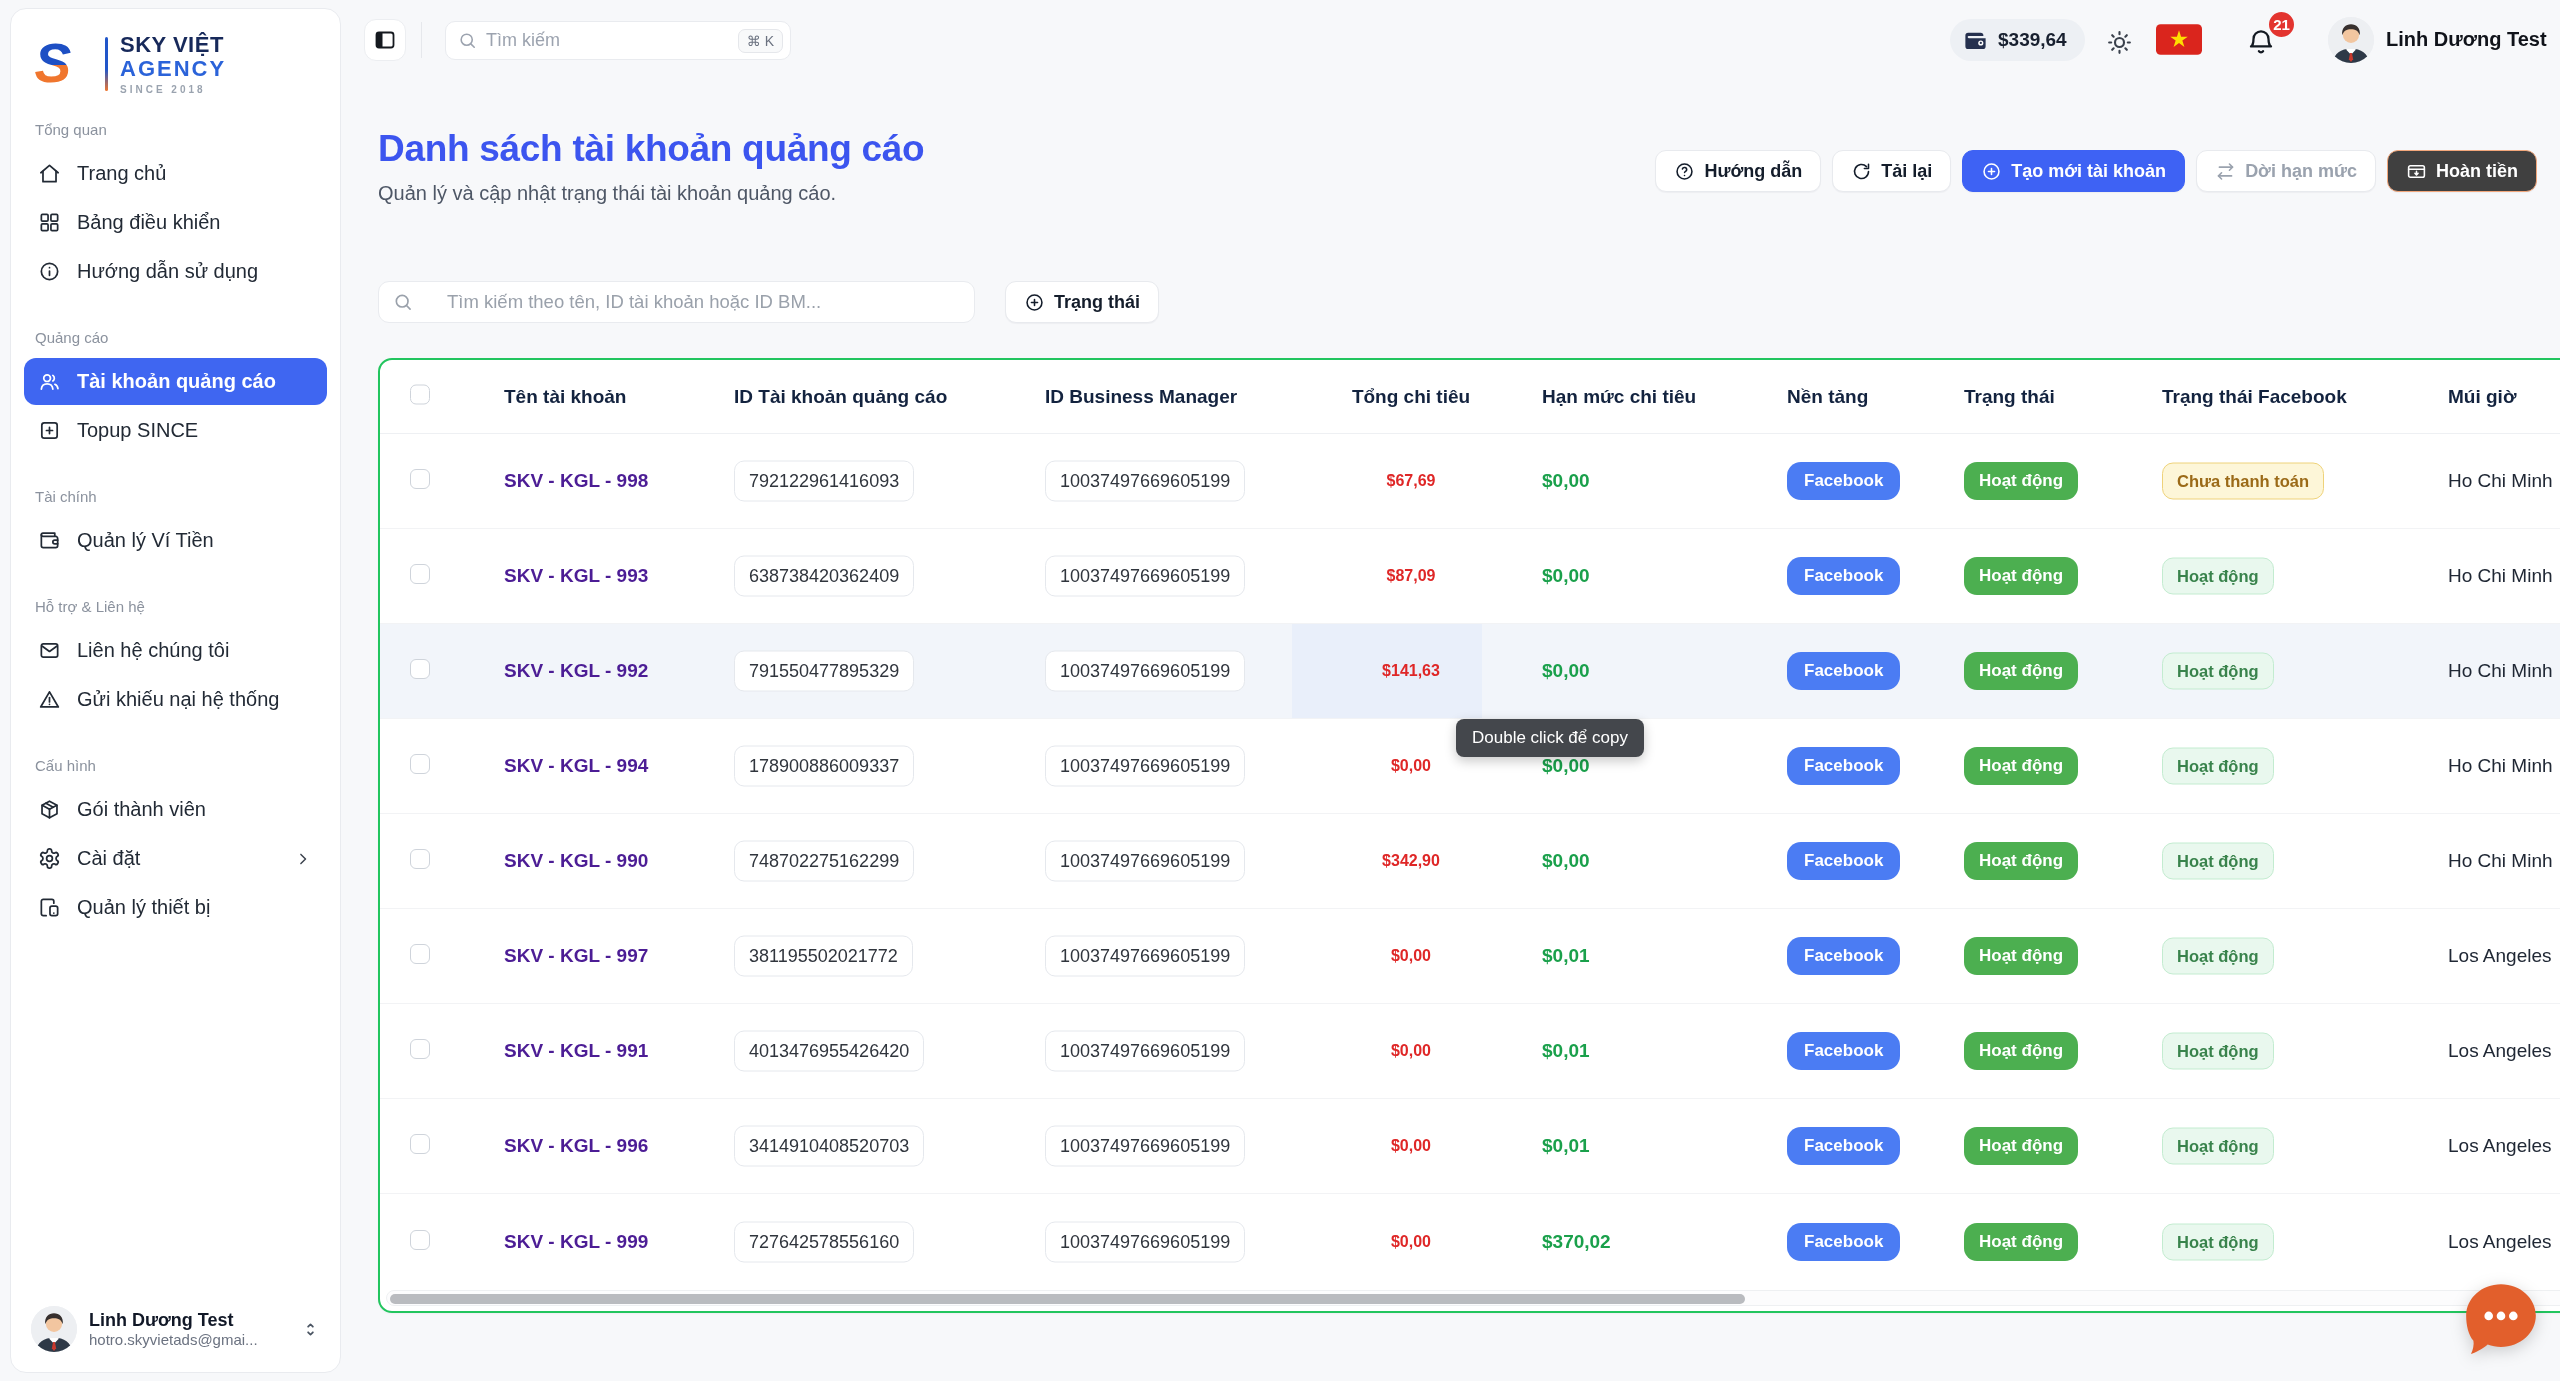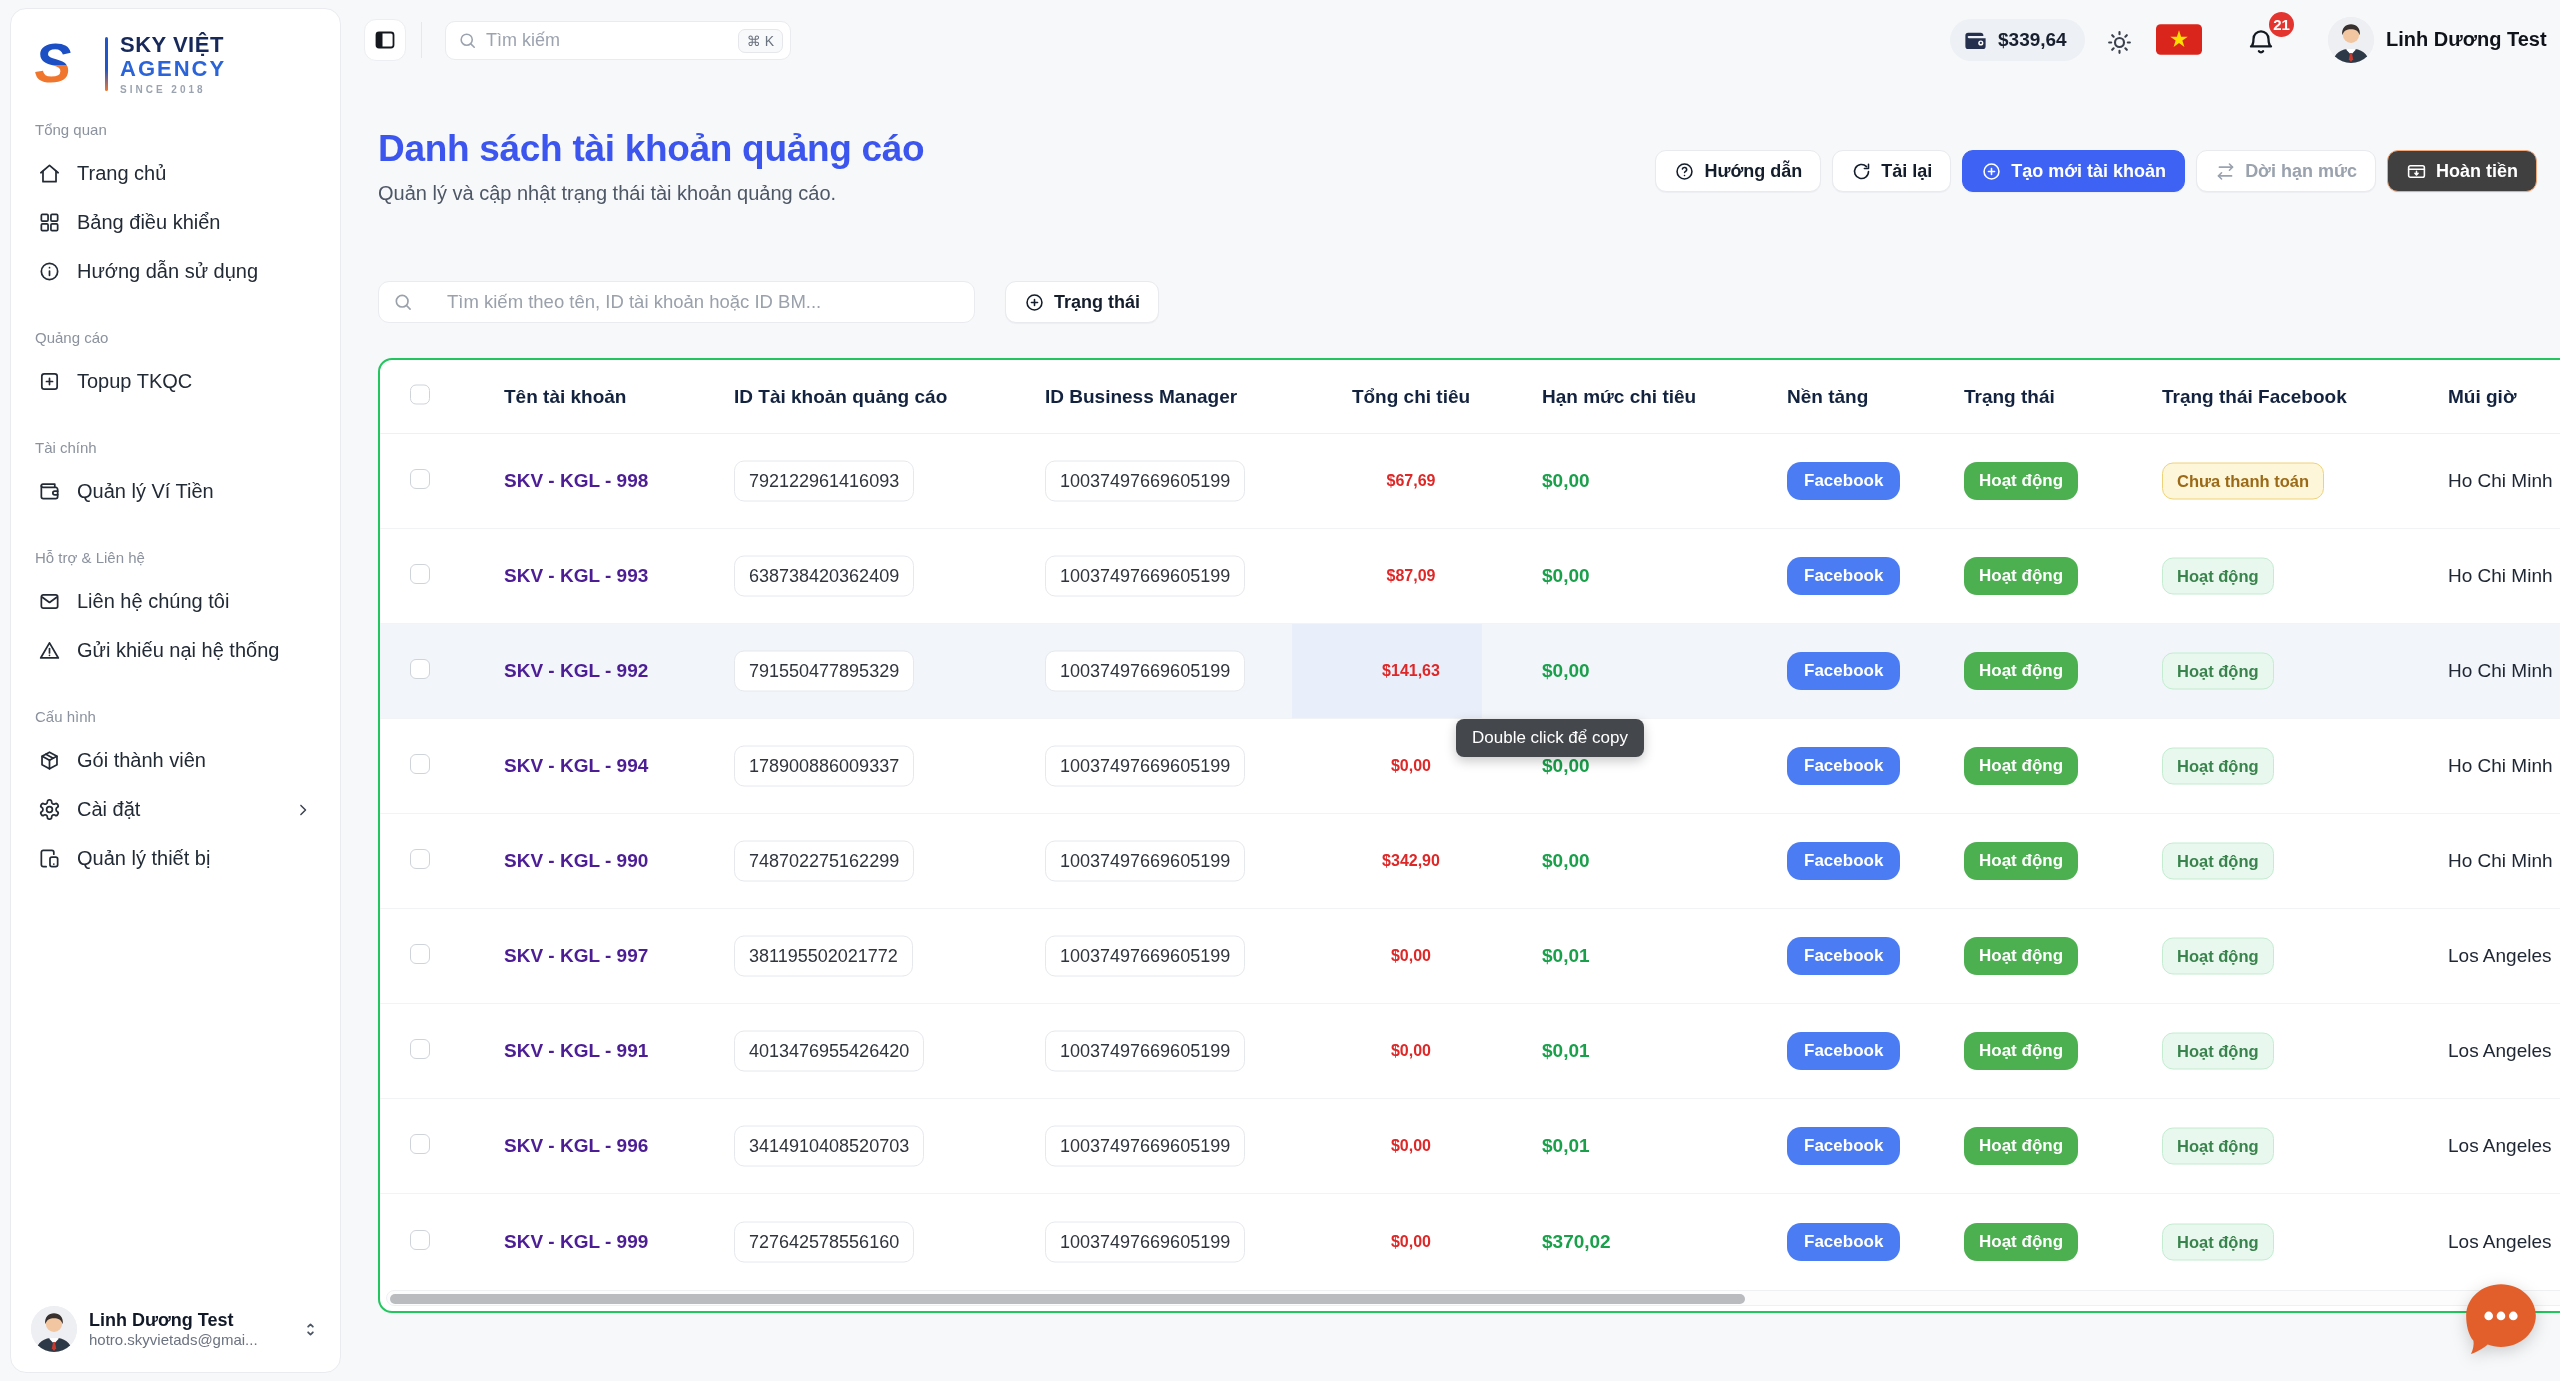--- a/index.html
+++ b/index.html
@@ -176,28 +176,39 @@
           <span class="nicon" style="display:flex">
             <svg viewBox="0 0 24 24" fill="none" stroke="currentColor" stroke-width="1.8" stroke-linecap="round" stroke-linejoin="round">
               <circle cx="12" cy="12" r="8.5"></circle>
               <path d="M12 8h.01"></path>
               <path d="M12 11.5V16"></path>
             </svg>
           </span>
           <span>Hướng dẫn sử dụng</span>
         </div>
         <div class="sec-label">Quảng cáo</div>
+        <div class="nav-item active">
+          <span class="nicon" style="display:flex">
+            <svg viewBox="0 0 24 24" fill="none" stroke="currentColor" stroke-width="1.8" stroke-linecap="round" stroke-linejoin="round">
+              <circle cx="9.5" cy="8.5" r="3.5"></circle>
+              <path d="M3.5 20c.3-3.4 2.8-5.5 6-5.5s5.7 2.1 6 5.5"></path>
+              <path d="M15.5 5.6a3.5 3.5 0 0 1 0 5.8"></path>
+              <path d="M17.6 14.9c1.9.8 3 2.3 3.2 4.6"></path>
+            </svg>
+          </span>
+          <span>Tài khoản quảng cáo</span>
+        </div>
         <div class="nav-item">
           <span class="nicon" style="display:flex">
             <svg viewBox="0 0 24 24" fill="none" stroke="currentColor" stroke-width="1.8" stroke-linecap="round" stroke-linejoin="round">
               <rect x="4" y="4" width="16" height="16" rx="2.5"></rect>
               <path d="M12 8.8v6.4M8.8 12h6.4"></path>
             </svg>
           </span>
-          <span>Topup TKQC</span>
+          <span>Topup SINCE</span>
         </div>
         <div class="sec-label">Tài chính</div>
         <div class="nav-item">
           <span class="nicon" style="display:flex">
             <svg viewBox="0 0 24 24" fill="none" stroke="currentColor" stroke-width="1.8" stroke-linecap="round" stroke-linejoin="round">
               <path d="M20.5 12V9.8a2 2 0 0 0-2-2H5.2a1.75 1.75 0 0 1 0-3.5H17.5V7"></path>
               <path d="M3.5 6V17.5a2 2 0 0 0 2 2h13a2 2 0 0 0 2-2V15"></path>
               <path d="M17.5 11.5a2 2 0 0 0 0 4h3v-4z"></path>
             </svg>
           </span>

